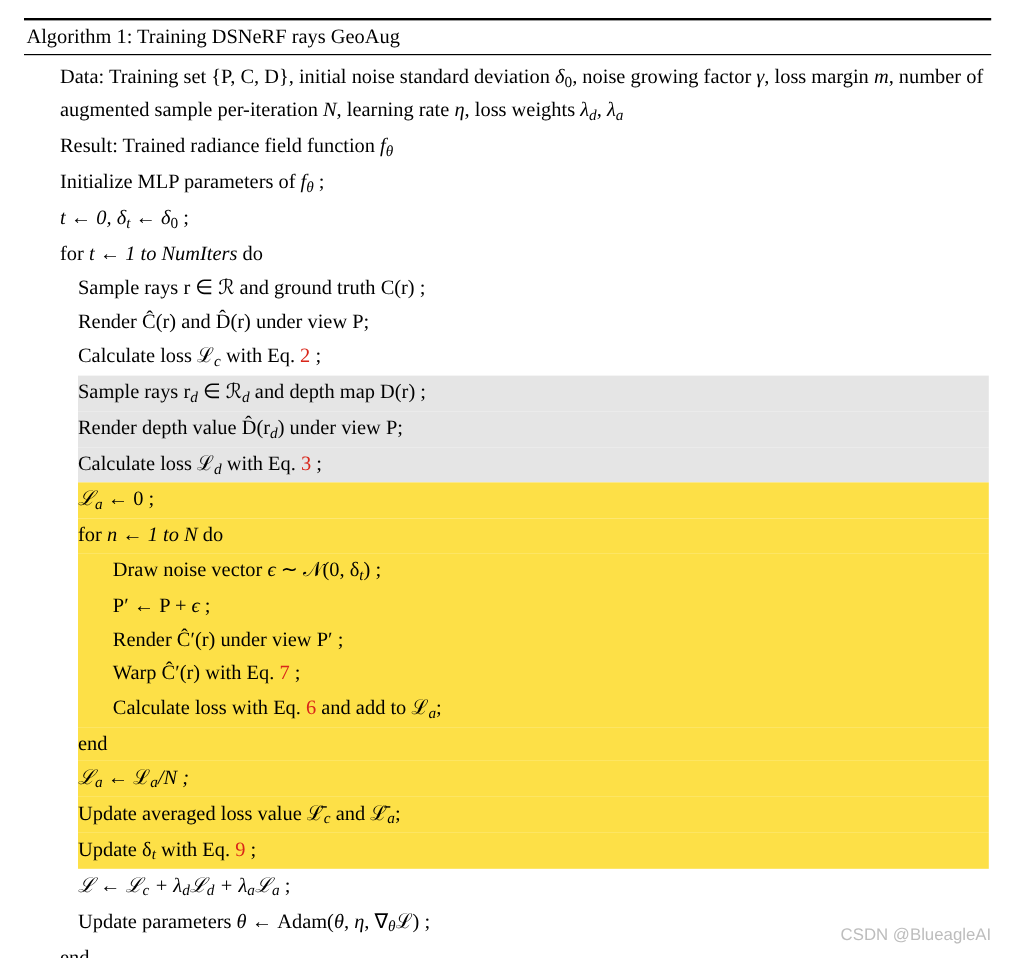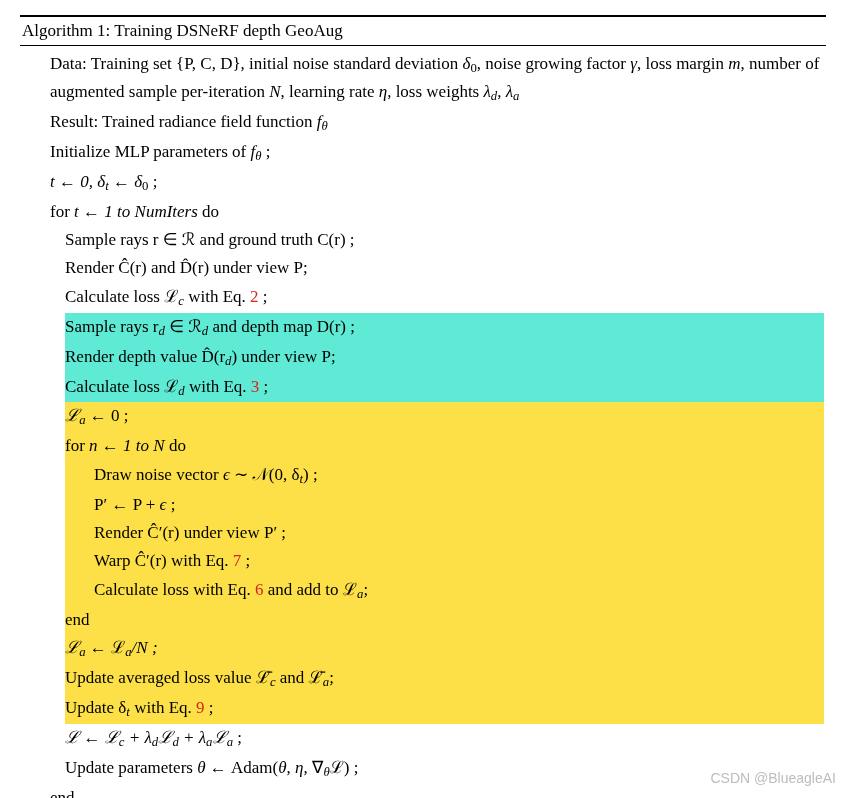--- a/index.html
+++ b/index.html
@@ -24,54 +24,54 @@
     padding: 4px 2px 6px 2px;
   }
   .b { font-weight: normal; }
   .it { font-style: italic; }
   .mbf { font-weight: normal; }
   .line {
     padding: 1px 0;
     line-height: 1.55;
   }
   .ind1 { padding-left: 28px; }
-  .hl-gray { background: #5eead4; }
+  .hl-gray { background: #e5e5e5; }
   .hl-green { background: #fde047; }
   .row {
     display: flex;
     align-items: flex-end;
   }
   .row .bar {
     width: 1px;
     background: #000;
     margin-left: 28px;
     flex: 0 0 1px;
   }
   .row .content {
     flex: 1;
     padding-left: 14px;
   }
   .eqlink { color: #d9261a; }
   .sub { font-size: 0.75em; vertical-align: -0.25em; font-style: italic; }
   .subn { font-size: 0.75em; vertical-align: -0.25em; }
   .watermark {
     position: fixed;
-    right: 10px;
+    right: 20px;
     bottom: 12px;
     color: #bdbdbd;
     font-family: Arial, sans-serif;
     font-size: 14px;
   }
 </style>
 </head>
 <body>
 
 <div class="algo-box">
   <div class="algo-title">
-    <span class="b">Algorithm 1:</span><span> Training DSNeRF depth GeoAug</span>
+    <span class="b">Algorithm 1:</span><span> Training DSNeRF rays GeoAug</span>
   </div>
 
   <div class="body">
 
     <div class="line ind1">
       <span class="b">Data:</span><span> Training set {</span><span class="mbf">P, C, D</span><span>}, initial noise standard deviation </span><span class="it">δ</span><span class="subn">0</span><span>, noise growing factor </span><span class="it">γ</span><span>, loss margin </span><span class="it">m</span><span>, number of augmented sample per-iteration </span><span class="it">N</span><span>, learning rate </span><span class="it">η</span><span>, loss weights </span><span class="it">λ</span><span class="sub">d</span>, <span class="it">λ</span><span class="sub">a</span>
     </div>
 
     <div class="line ind1">
       <span class="b">Result:</span><span> Trained radiance field function </span><span class="it">f</span><span class="sub">θ</span>

